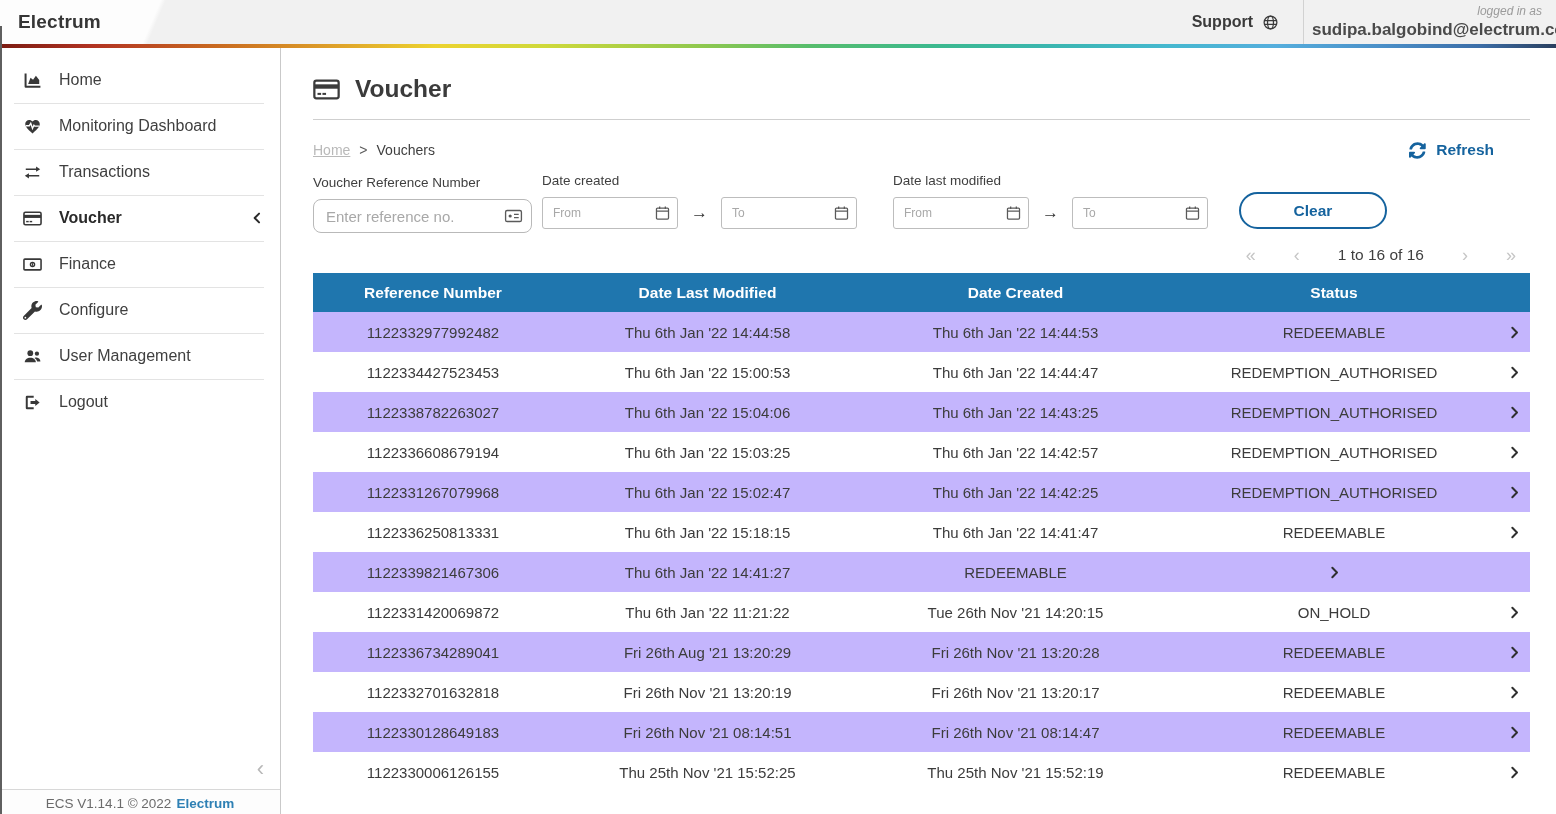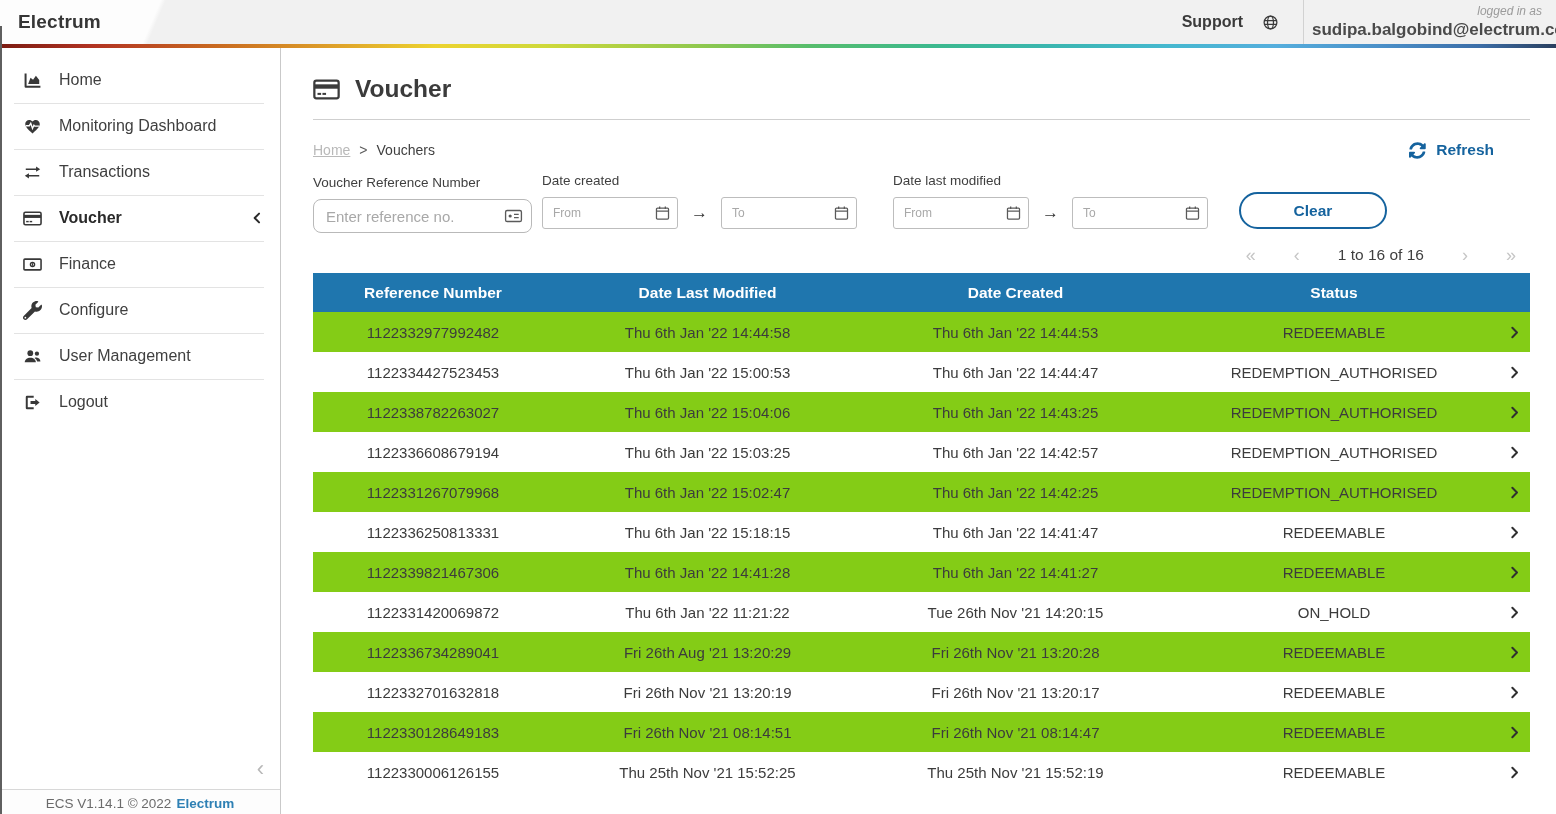--- a/index.html
+++ b/index.html
@@ -5,21 +5,21 @@
   * { margin:0; padding:0; box-sizing:border-box; }
   body { font-family:"Liberation Sans", sans-serif; background:#fff; }
   .screen { position:relative; width:1556px; height:814px; overflow:hidden; background:#fff; }
 
   
   .topbar { position:absolute; top:0; left:0; right:0; height:44px; background:#f1f1f1; overflow:hidden; }
   .topbar::before { content:""; position:absolute; left:0; top:0; width:500px; height:44px;
     background:linear-gradient(113deg, #fdfdfd 0 31%, rgba(255,255,255,0) 32%); }
   .logo { position:absolute; left:18px; top:11px; font-size:19px; font-weight:bold; color:#363636; letter-spacing:.2px; }
   .topbar-right { position:absolute; right:0; top:0; height:44px; display:flex; align-items:center; }
-  .support { display:flex; align-items:center; gap:19px; font-weight:bold; color:#3a3a3a; font-size:16px; margin-right:24px; cursor:pointer; }
+  .support { display:flex; align-items:center; gap:9px; font-weight:bold; color:#3a3a3a; font-size:16px; margin-right:24px; cursor:pointer; }
   .support svg { width:17px; height:17px; display:block; }
   .topbar-divider { width:1px; height:44px; background:#d2d2d2; }
   .user-block { width:252px; padding:4px 14px 4px 8px; text-align:right; line-height:1.25; }
   .logged-in { font-style:italic; color:#9b9b9b; font-size:12px; }
   .email { font-weight:bold; color:#4a4a4a; font-size:17px; white-space:nowrap; }
   .gradient-bar { position:absolute; top:44px; left:0; right:0; height:4px;
     background:linear-gradient(to right,
       #7b1b12 0%, #b23322 6%, #c96a20 14%, #e0a52a 22%, #ecd32f 28%, #cfd93a 35%,
       #8fc84e 45%, #57bd6c 52%, #3cb98e 60%, #3ab6ae 67%, #45b8cf 75%, #55aedd 82%,
       #4a8ec7 89%, #3c6ea8 95%, #2a3f5e 100%); }
@@ -81,21 +81,21 @@
 
   .pagination-row { display:flex; justify-content:flex-end; align-items:center; gap:38px; margin-top:13px; padding-right:14px; }
   .pg-btn { color:#c6c6c6; font-size:18px; cursor:pointer; line-height:1; }
   .pg-label { color:#3f3f3f; font-size:15.5px; }
 
   .table { margin-top:9px; width:1217px; }
   .thead, .tr { display:grid; grid-template-columns:240px 309px 307px 330px 31px; align-items:center; }
   .thead { background:#1f76ae; height:39px; }
   .th { color:#fff; font-weight:bold; font-size:15.5px; text-align:center; }
   .tr { height:40px; background:#fff; cursor:pointer; }
-  .tr.alt { background:#84cc16; }
+  .tr.alt { background:#c4b5fd; }
   .td { text-align:center; font-size:15px; color:#3c3c3c; white-space:nowrap; overflow:hidden; }
   .td-chevron { display:flex; justify-content:center; color:#2f2f2f; }
   .td-chevron svg { width:15px; height:15px; }
 </style>
 </head>
 <body>
 
 <div class="screen">
 
   <div class="topbar">
@@ -393,21 +393,20 @@
     <div class="td">Thu 6th Jan '22 14:41:47</div>
     <div class="td">REDEEMABLE</div>
     <div class="td td-chevron">
       <svg viewBox="0 0 24 24" fill="none" stroke="currentColor" stroke-width="3.2" stroke-linecap="round" stroke-linejoin="round">
         <path d="M8.5 4.5L16 12l-7.5 7.5"></path>
       </svg>
     </div>
   </div>
           <div class="tr alt">
     <div class="td">1122339821467306</div>
-    <div class="td">Thu 6th Jan '22 14:41:28</div>
     <div class="td">Thu 6th Jan '22 14:41:27</div>
     <div class="td">REDEEMABLE</div>
     <div class="td td-chevron">
       <svg viewBox="0 0 24 24" fill="none" stroke="currentColor" stroke-width="3.2" stroke-linecap="round" stroke-linejoin="round">
         <path d="M8.5 4.5L16 12l-7.5 7.5"></path>
       </svg>
     </div>
   </div>
           <div class="tr">
     <div class="td">1122331420069872</div>

